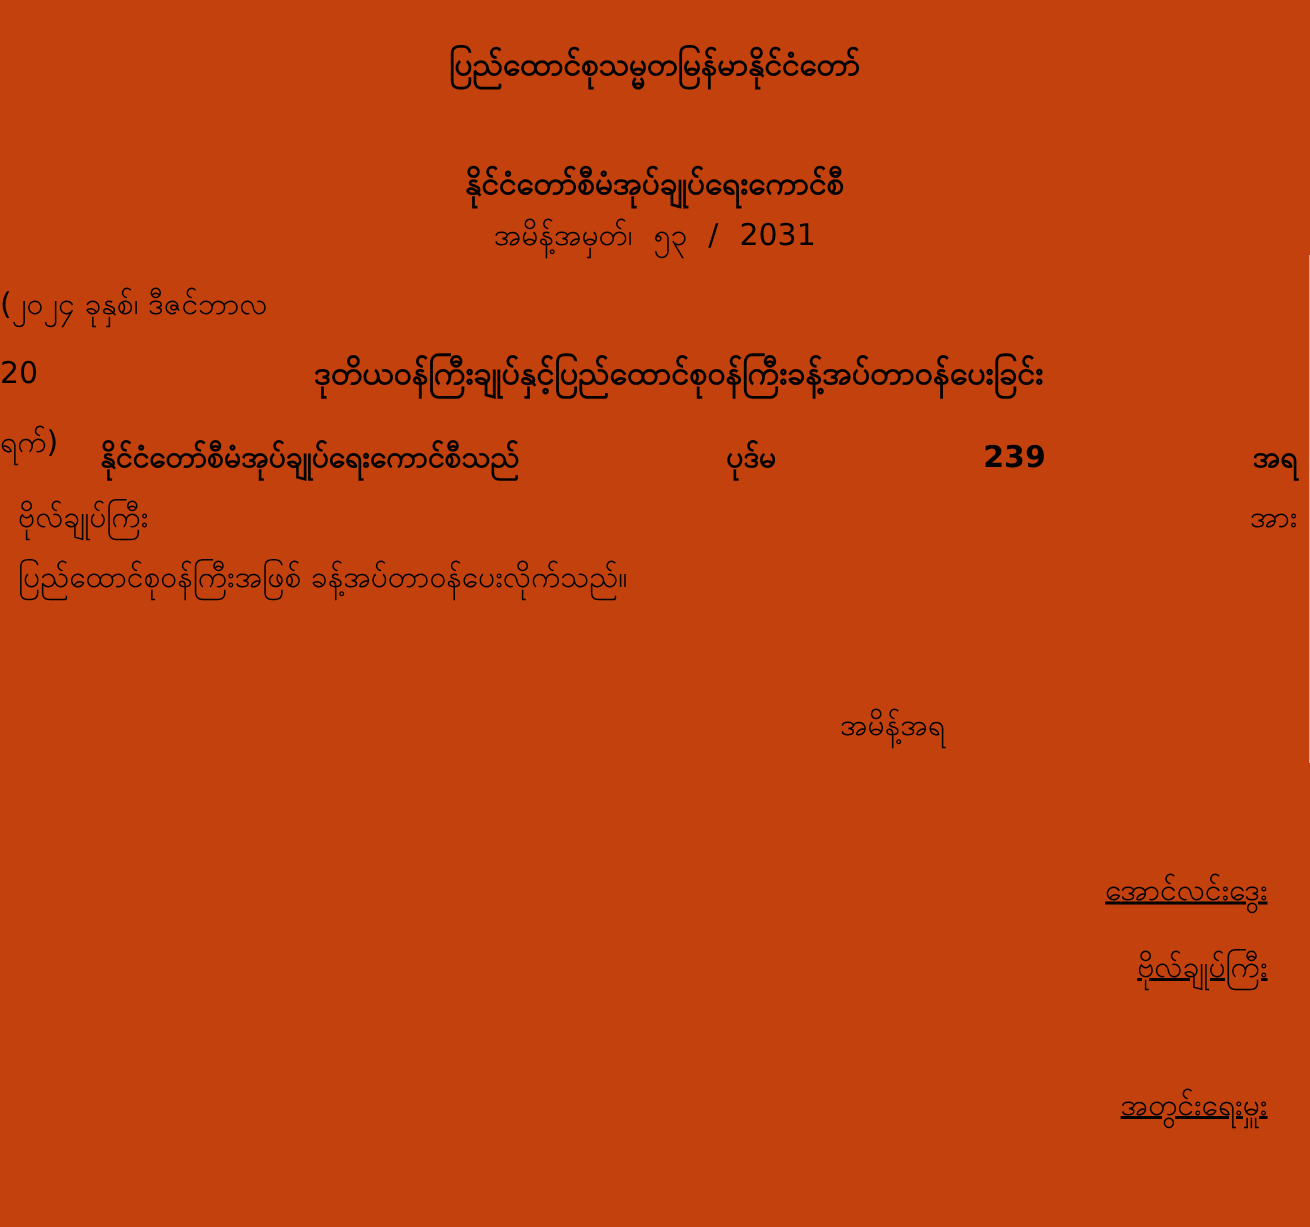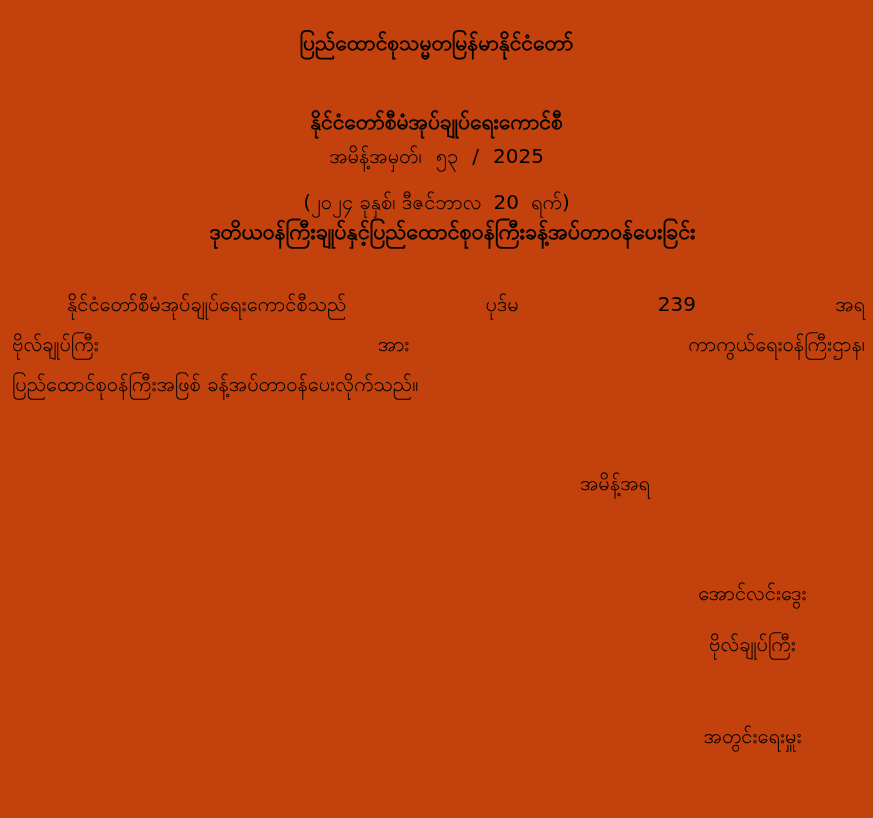--- a/index.html
+++ b/index.html
@@ -17,69 +17,68 @@
   .bold { font-weight: bold; }
   .t-title { font-size: 21px; line-height: 34px; }
   .t-reg   { font-size: 20px; line-height: 34px; }
   .t-body  { font-size: 20px; line-height: 34px; }
   .flexline {
     display: flex;
     justify-content: center;
     align-items: baseline;
   }
   .gap14 { gap: 14px; }
-  .gap12 { gap: 12px; }
+  .gap12 { gap: 12px; flex-direction: column; }
   .bodyline {
     left: 12px;
     width: 853px;
     display: flex;
     justify-content: space-between;
     align-items: baseline;
   }
-  .indent1 { padding-left: 55px; box-sizing: border-box; }
+  .indent1 { padding-left: 55px; box-sizing: border-box; font-weight: bold; }
   .plainline { left: 12px; width: 853px; text-align: left; }
-  .byorder { left: 560px; width: 110px; text-align: center; }
-  .sigline { left: 660px; width: 185px; text-align: center; }
+  .byorder { left: 560px; width: 110px; }
+  .sigline { left: 660px; width: 185px; text-align: right; text-decoration: underline; }
 </style>
 </head>
 <body>
 
 <div class="page">
 
   <div class="abs centerline bold t-title" style="top: 26px;">ပြည်ထောင်စုသမ္မတမြန်မာနိုင်ငံတော်</div>
 
   <div class="abs centerline bold t-title" style="top: 65px; margin-top: 40px;">နိုင်ငံတော်စီမံအုပ်ချုပ်ရေးကောင်စီ</div>
 
   <div class="abs centerline flexline gap14 t-reg" style="top: 107px; margin-top: 32px;">
     <span>အမိန့်အမှတ်၊</span>
     <span>၅၃</span>
     <span>/</span>
-    <span>2025</span>
+    <span>2031</span>
   </div>
 
 
   <div class="abs centerline flexline gap12 t-reg" style="top: 185px;">
     <span>(၂၀၂၄ ခုနှစ်၊ ဒီဇင်ဘာလ</span>
     <span>20</span>
     <span>ရက်)</span>
   </div>
 
-  <div class="abs centerline bold t-title" style="top: 215px; font-size: 21.5px; padding-left: 32px;">ဒုတိယဝန်ကြီးချုပ်နှင့်ပြည်ထောင်စုဝန်ကြီးခန့်အပ်တာဝန်ပေးခြင်း</div>
+  <div class="abs centerline bold t-title" style="top: 233px; font-size: 21.5px; padding-left: 32px;">ဒုတိယဝန်ကြီးချုပ်နှင့်ပြည်ထောင်စုဝန်ကြီးခန့်အပ်တာဝန်ပေးခြင်း</div>
 
   <div class="abs bodyline indent1 t-body" style="top: 287px;">
     <span>နိုင်ငံတော်စီမံအုပ်ချုပ်ရေးကောင်စီသည်</span>
     <span>ပုဒ်မ</span>
     <span>239</span>
     <span>အရ</span>
   </div>
 
   <div class="abs bodyline t-body" style="top: 327px;">
     <span>ဗိုလ်ချုပ်ကြီး</span>
     <span>အား</span>
-    <span>ကာကွယ်ရေးဝန်ကြီးဌာန၊</span>
   </div>
 
   <div class="abs plainline t-body" style="top: 367px;">ပြည်ထောင်စုဝန်ကြီးအဖြစ် ခန့်အပ်တာဝန်ပေးလိုက်သည်။</div>
 
   <div class="abs byorder t-reg" style="top: 466px;">အမိန့်အရ</div>
 
   <div class="abs sigline t-reg" style="top: 576px;">အောင်လင်းဒွေး</div>
 
   <div class="abs sigline t-reg" style="top: 627px;">ဗိုလ်ချုပ်ကြီး</div>
 

